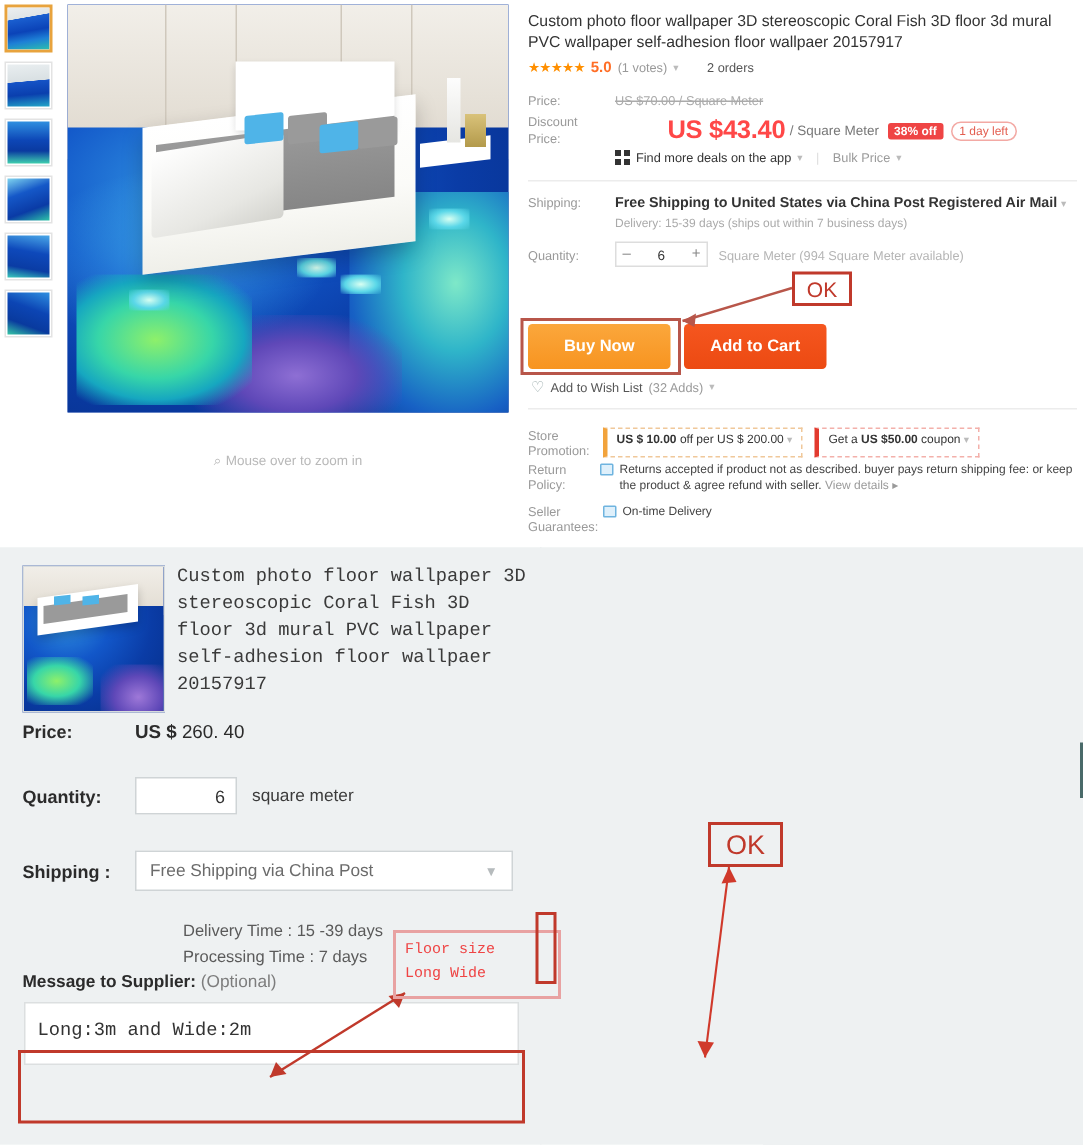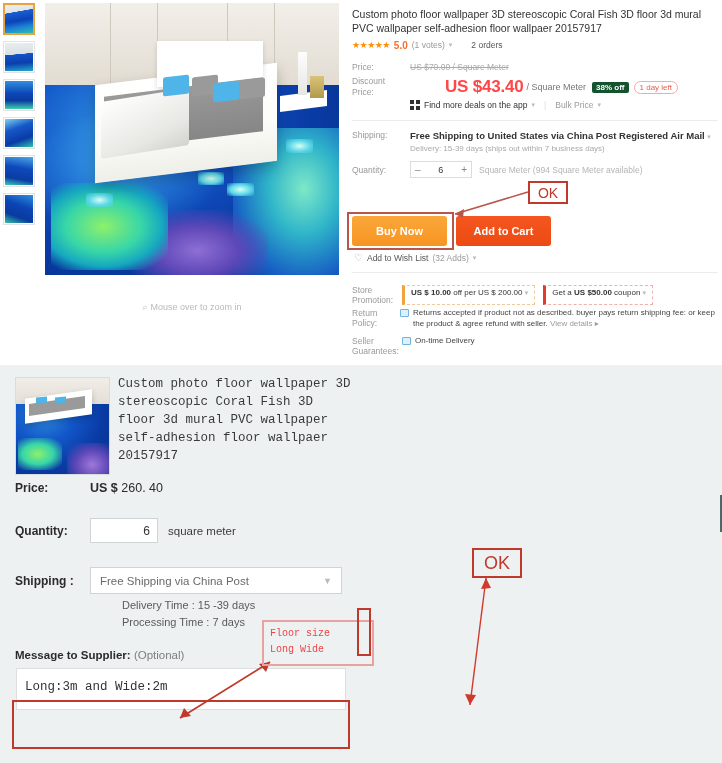--- a/index.html
+++ b/index.html
@@ -142,21 +142,21 @@
 
   #price-row { position:absolute; left:4px; top:62px; width:360px; display:flex; }
   #price-row .lbl { width:58px; }
   .strike { color:#aaa; text-decoration: line-through; font-size:8.5px; }
 
   #disc-row { position:absolute; left:4px; top:76px; width:366px; display:flex;gap:35px; }
   #disc-row .lbl { width:58px; line-height:11px; }
   .big-price { color:#ff4747; font-size:17px; font-weight:bold; letter-spacing:-0.2px; }
   .per-unit { color:#777; font-size:9px; margin-left:3px; }
   .badge-off {
-    background:#14532d; color:#fff; font-size:8px; font-weight:bold;
+    background:#ef4444; color:#fff; font-size:8px; font-weight:bold;
     padding:1px 4px; border-radius:2px; margin-left:6px;
   }
   .badge-day {
     border:1px solid #f3a9a4; color:#e35d4f; font-size:8px;
     padding:1px 5px; border-radius:8px; margin-left:5px;
   }
   #app-row { position:absolute; left:62px; top:100px; display:flex; align-items:center; gap:4px; font-size:8.5px; }
   .qr {
     width:10px; height:10px;
     background:
@@ -280,21 +280,21 @@
 
   #ck-ship-row { position:absolute; left:15px; top:202px; width:345px; display:flex; align-items:center; }
   #ck-ship-row .ck-lab { width:75px; }
   #ck-ship-select {
     width:252px; height:27px; border:1px solid #cfd4d6; background:#fff;
     display:flex; align-items:center; justify-content:space-between;
     padding:0 9px; font-size:11.5px; color:#6b6b6b;
   }
   .sel-caret { color:#b6bbbd; font-size:9px; }
 
-  #ck-times { position:absolute; left:122px; top:232px; font-size:11px; color:#5a5a5a; line-height:17px; }
+  #ck-times { position:absolute; left:122px; top:248px; font-size:11px; color:#5a5a5a; line-height:17px; }
 
   #ck-msg-lab { position:absolute; left:15px; top:284px; font-size:11.5px; }
   #ck-msg-lab b { font-weight:bold; color:#2b2b2b; }
   #ck-msg-lab span { color:#7d7d7d; }
 
   #ck-msg-box {
     position:absolute; left:16px; top:303px; width:330px; height:42px;
     background:#fff; border:1px solid #dcdfe0;
     font-family:"Liberation Mono", monospace; font-size:12.5px; color:#333;
     padding:11px 8px 0 8px;

